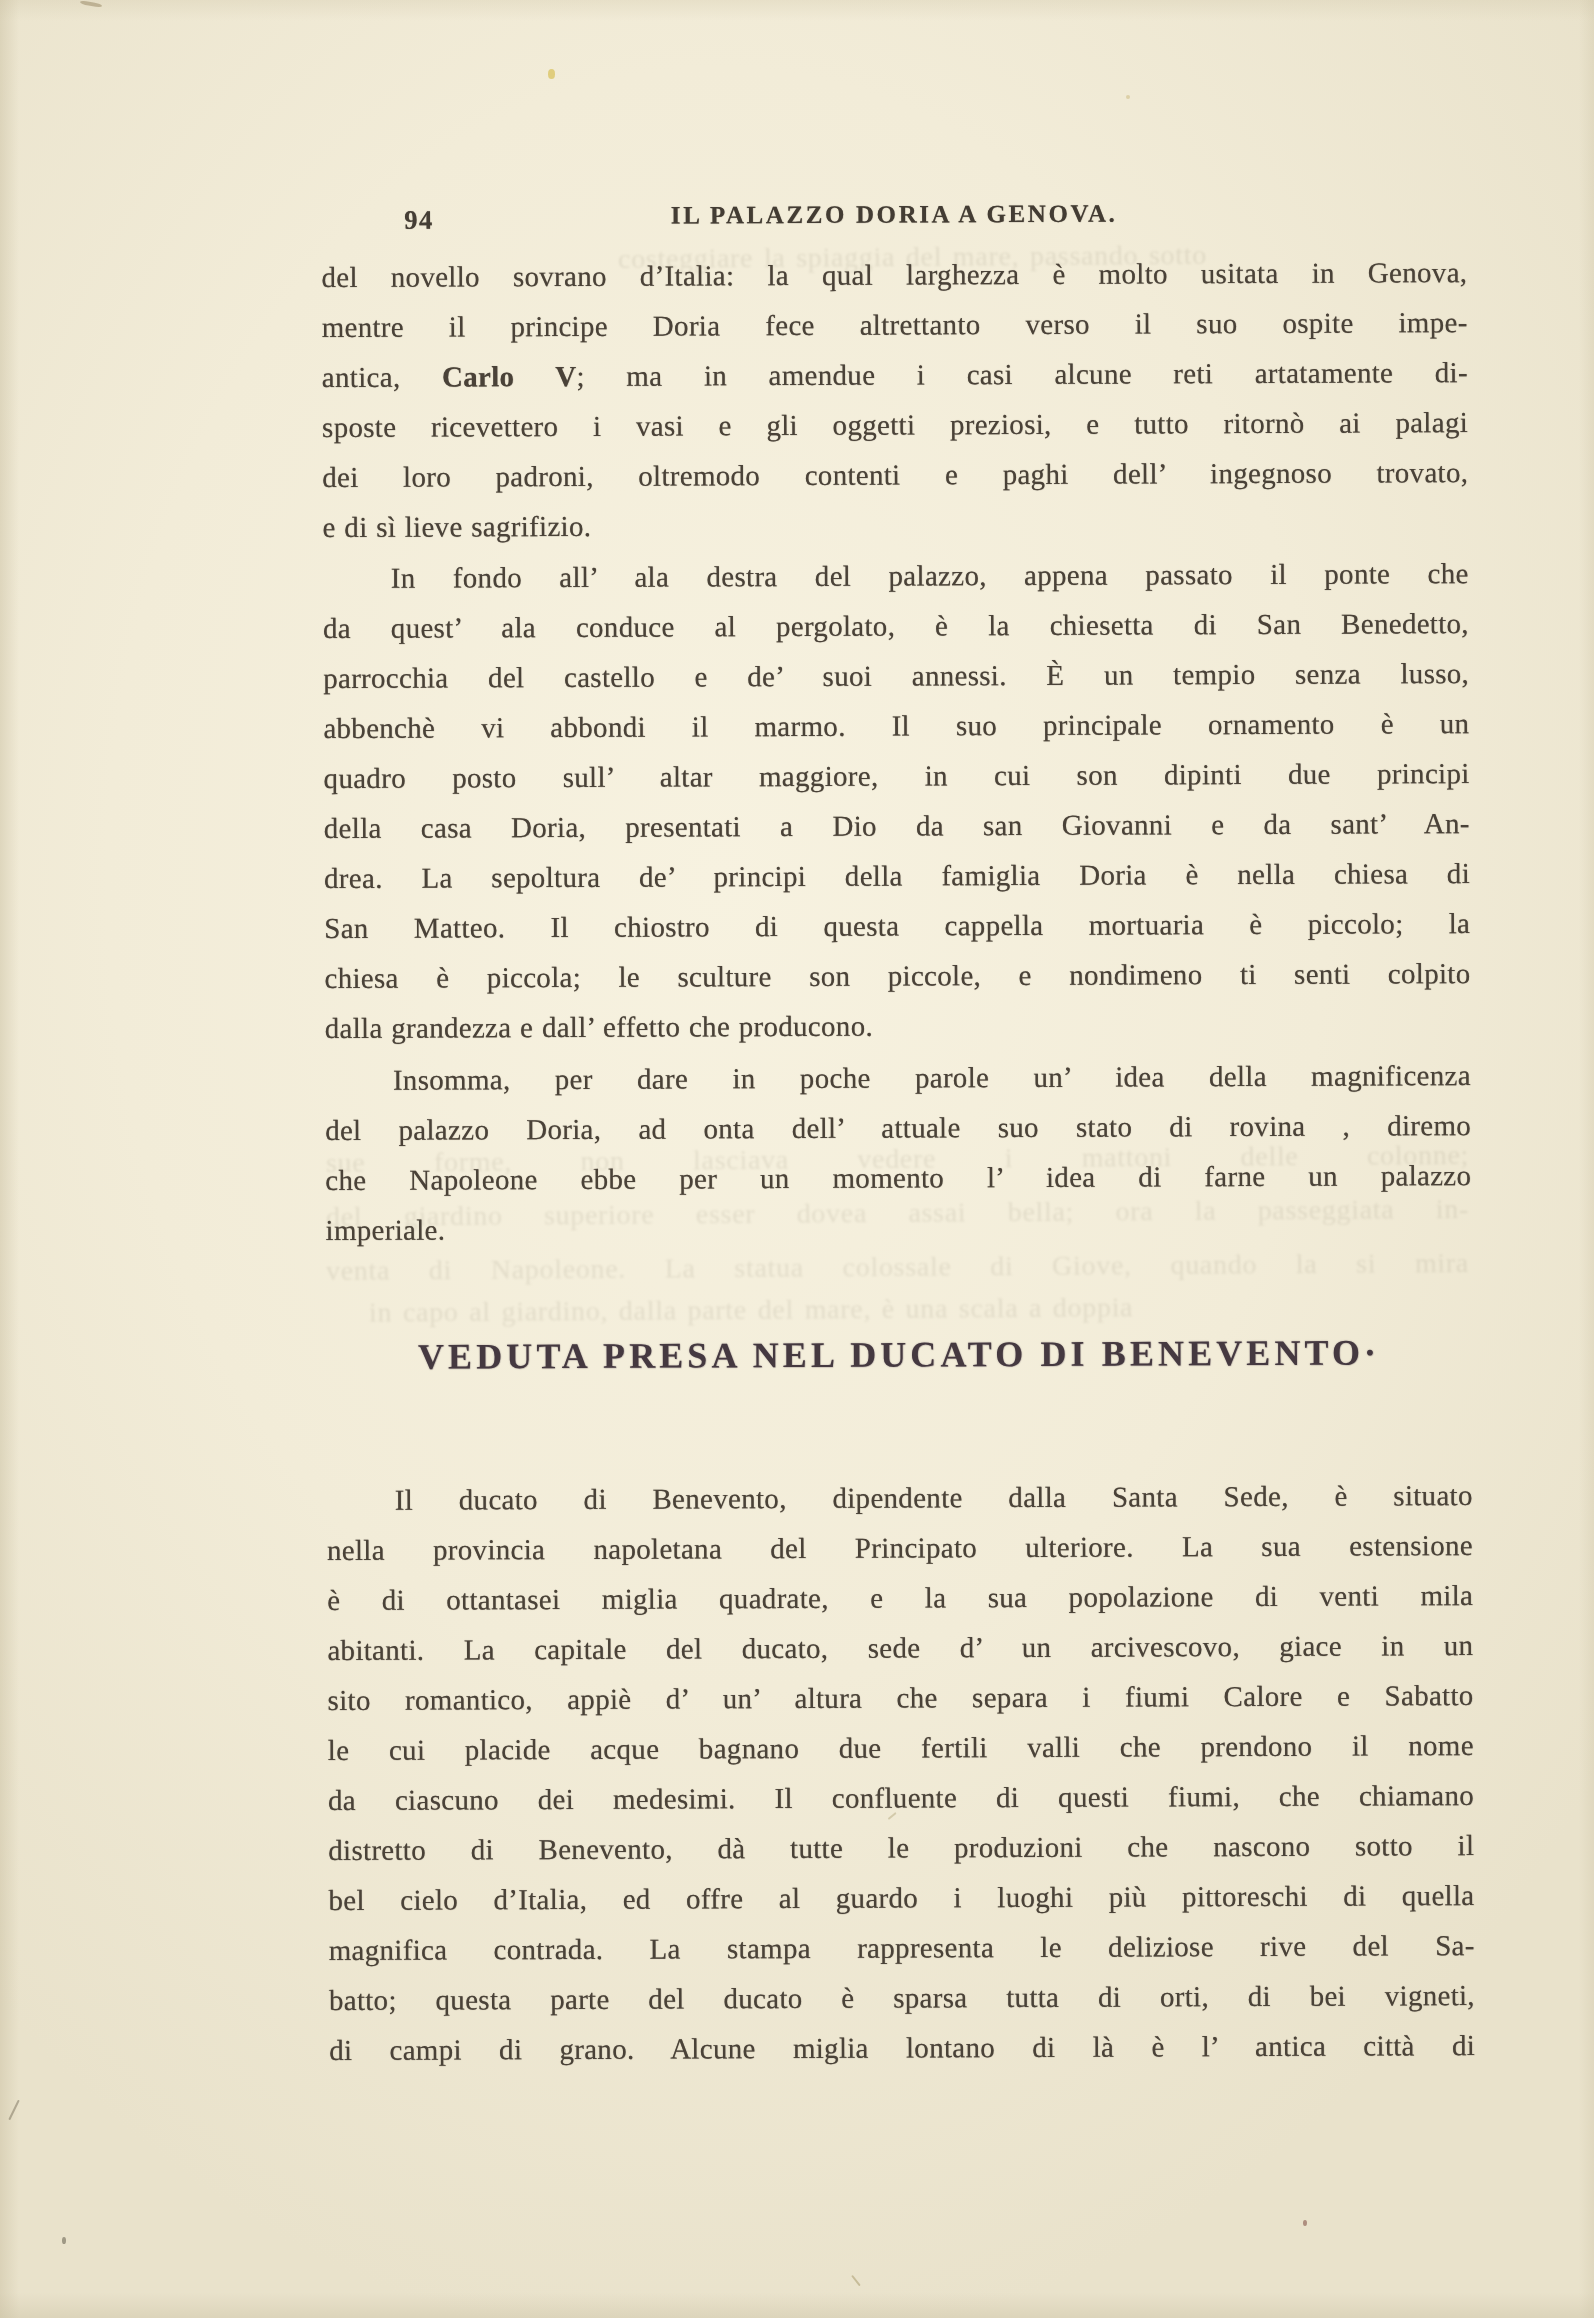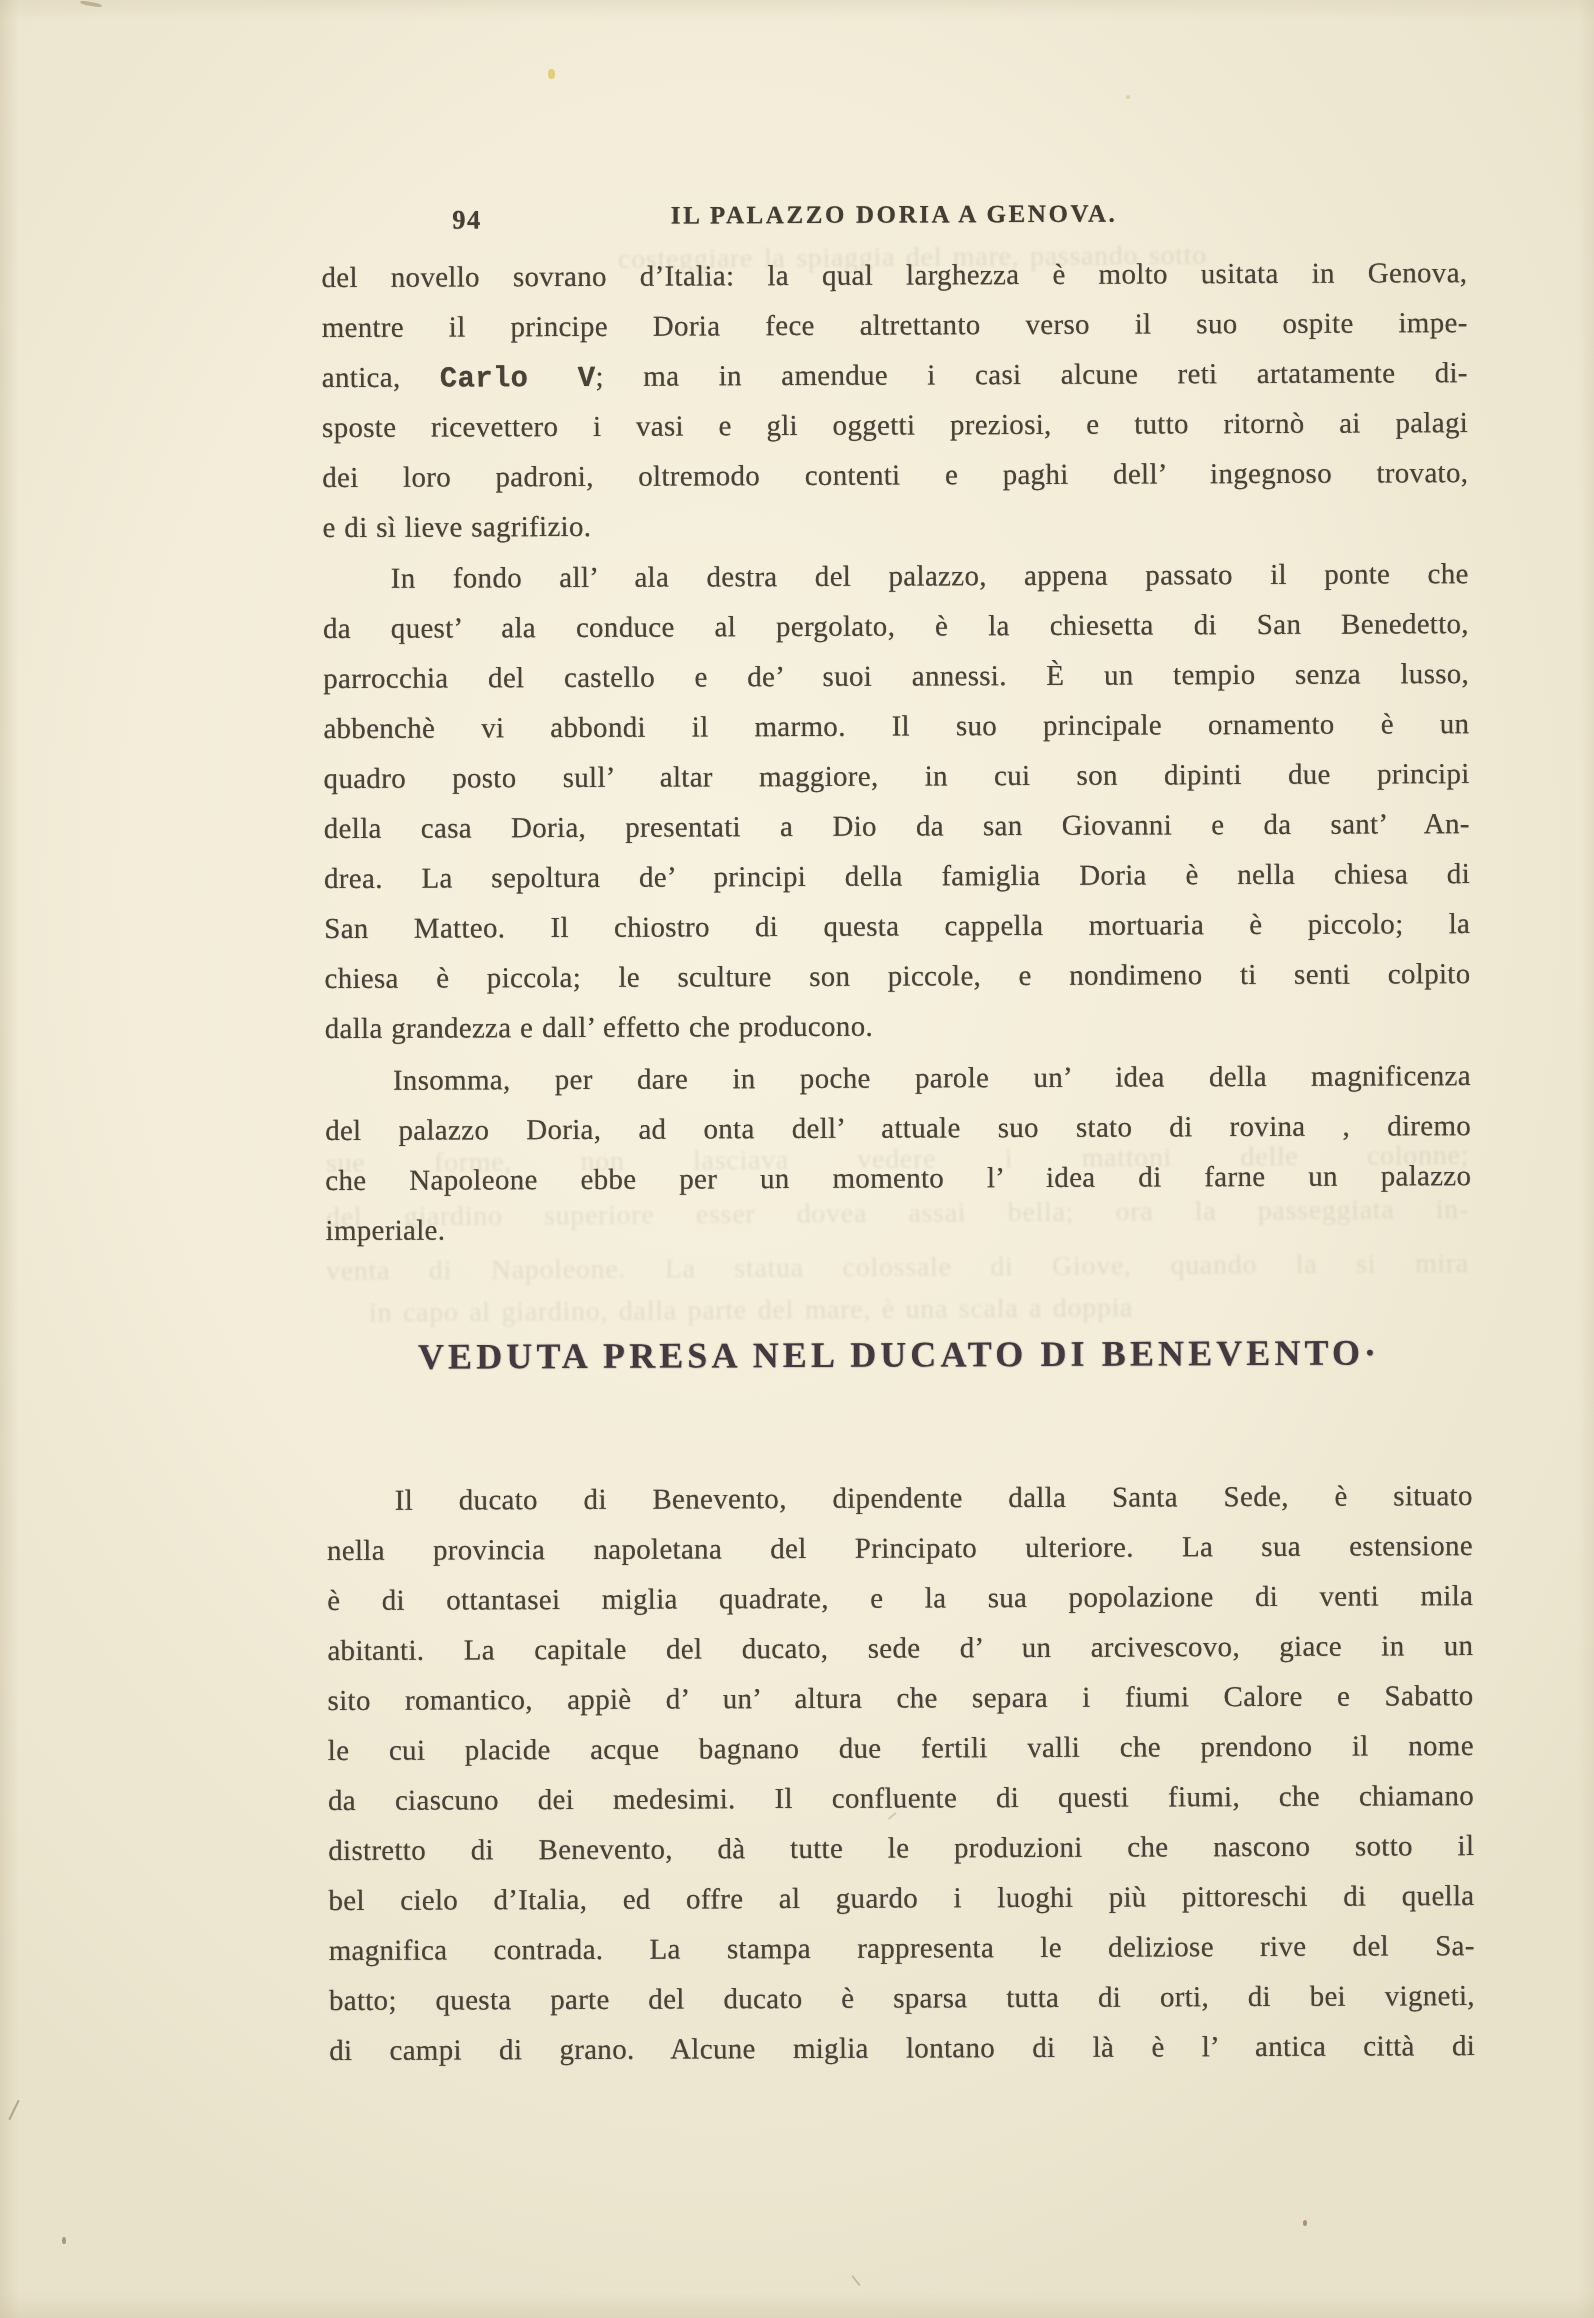--- a/index.html
+++ b/index.html
@@ -20,37 +20,37 @@
   .content{
     position:absolute;inset:0;
     transform:rotate(-0.25deg);
     transform-origin:798px 1108px;
     text-shadow:0 0 0.8px rgba(71,63,52,.55), 0.4px 0.4px 0 rgba(71,63,52,.15);
   }
   
   .runhead{position:absolute;top:201px;left:325px;width:1146px;height:37px;}
   .pagenum{
     position:absolute;left:83px;top:1.5px;
-    font-size:26.6px;letter-spacing:1.5px;font-weight:bold;color:#453e35;margin-left:48px;
+    font-size:26.6px;letter-spacing:1.5px;font-weight:bold;color:#453e35;
   }
   .runtitle{
     text-align:center;font-size:25px;font-weight:bold;
     letter-spacing:2.6px;color:#433c33;white-space:nowrap;
   }
   
   .para{position:absolute;left:325px;width:1146px;font-size:29px;}
   .line{
     height:50px;line-height:50px;
     text-align:justify;text-align-last:justify;
     letter-spacing:0.3px;word-spacing:1.1px;
     white-space:normal;
   }
   .line.last{text-align-last:left;}
   .line.indent{text-indent:68px;}
-  .bold{font-weight:bold;font-family:Liberation Mono, monospace;}
+  .bold{font-weight:bold;}
   #para1{top:250px;}
   #para2{top:551px;}
   #para3{top:1053px;}
   #para4{top:1473px;}
   
   .heading{
     position:absolute;top:1329px;left:325px;width:1146px;
     text-align:center;font-size:36px;line-height:53px;font-weight:bold;
     letter-spacing:4.1px;white-space:nowrap;color:#453940;
     text-shadow:0 0 1.5px rgba(60,45,60,.45), 0.7px 0.7px 0 rgba(60,45,60,.12);

